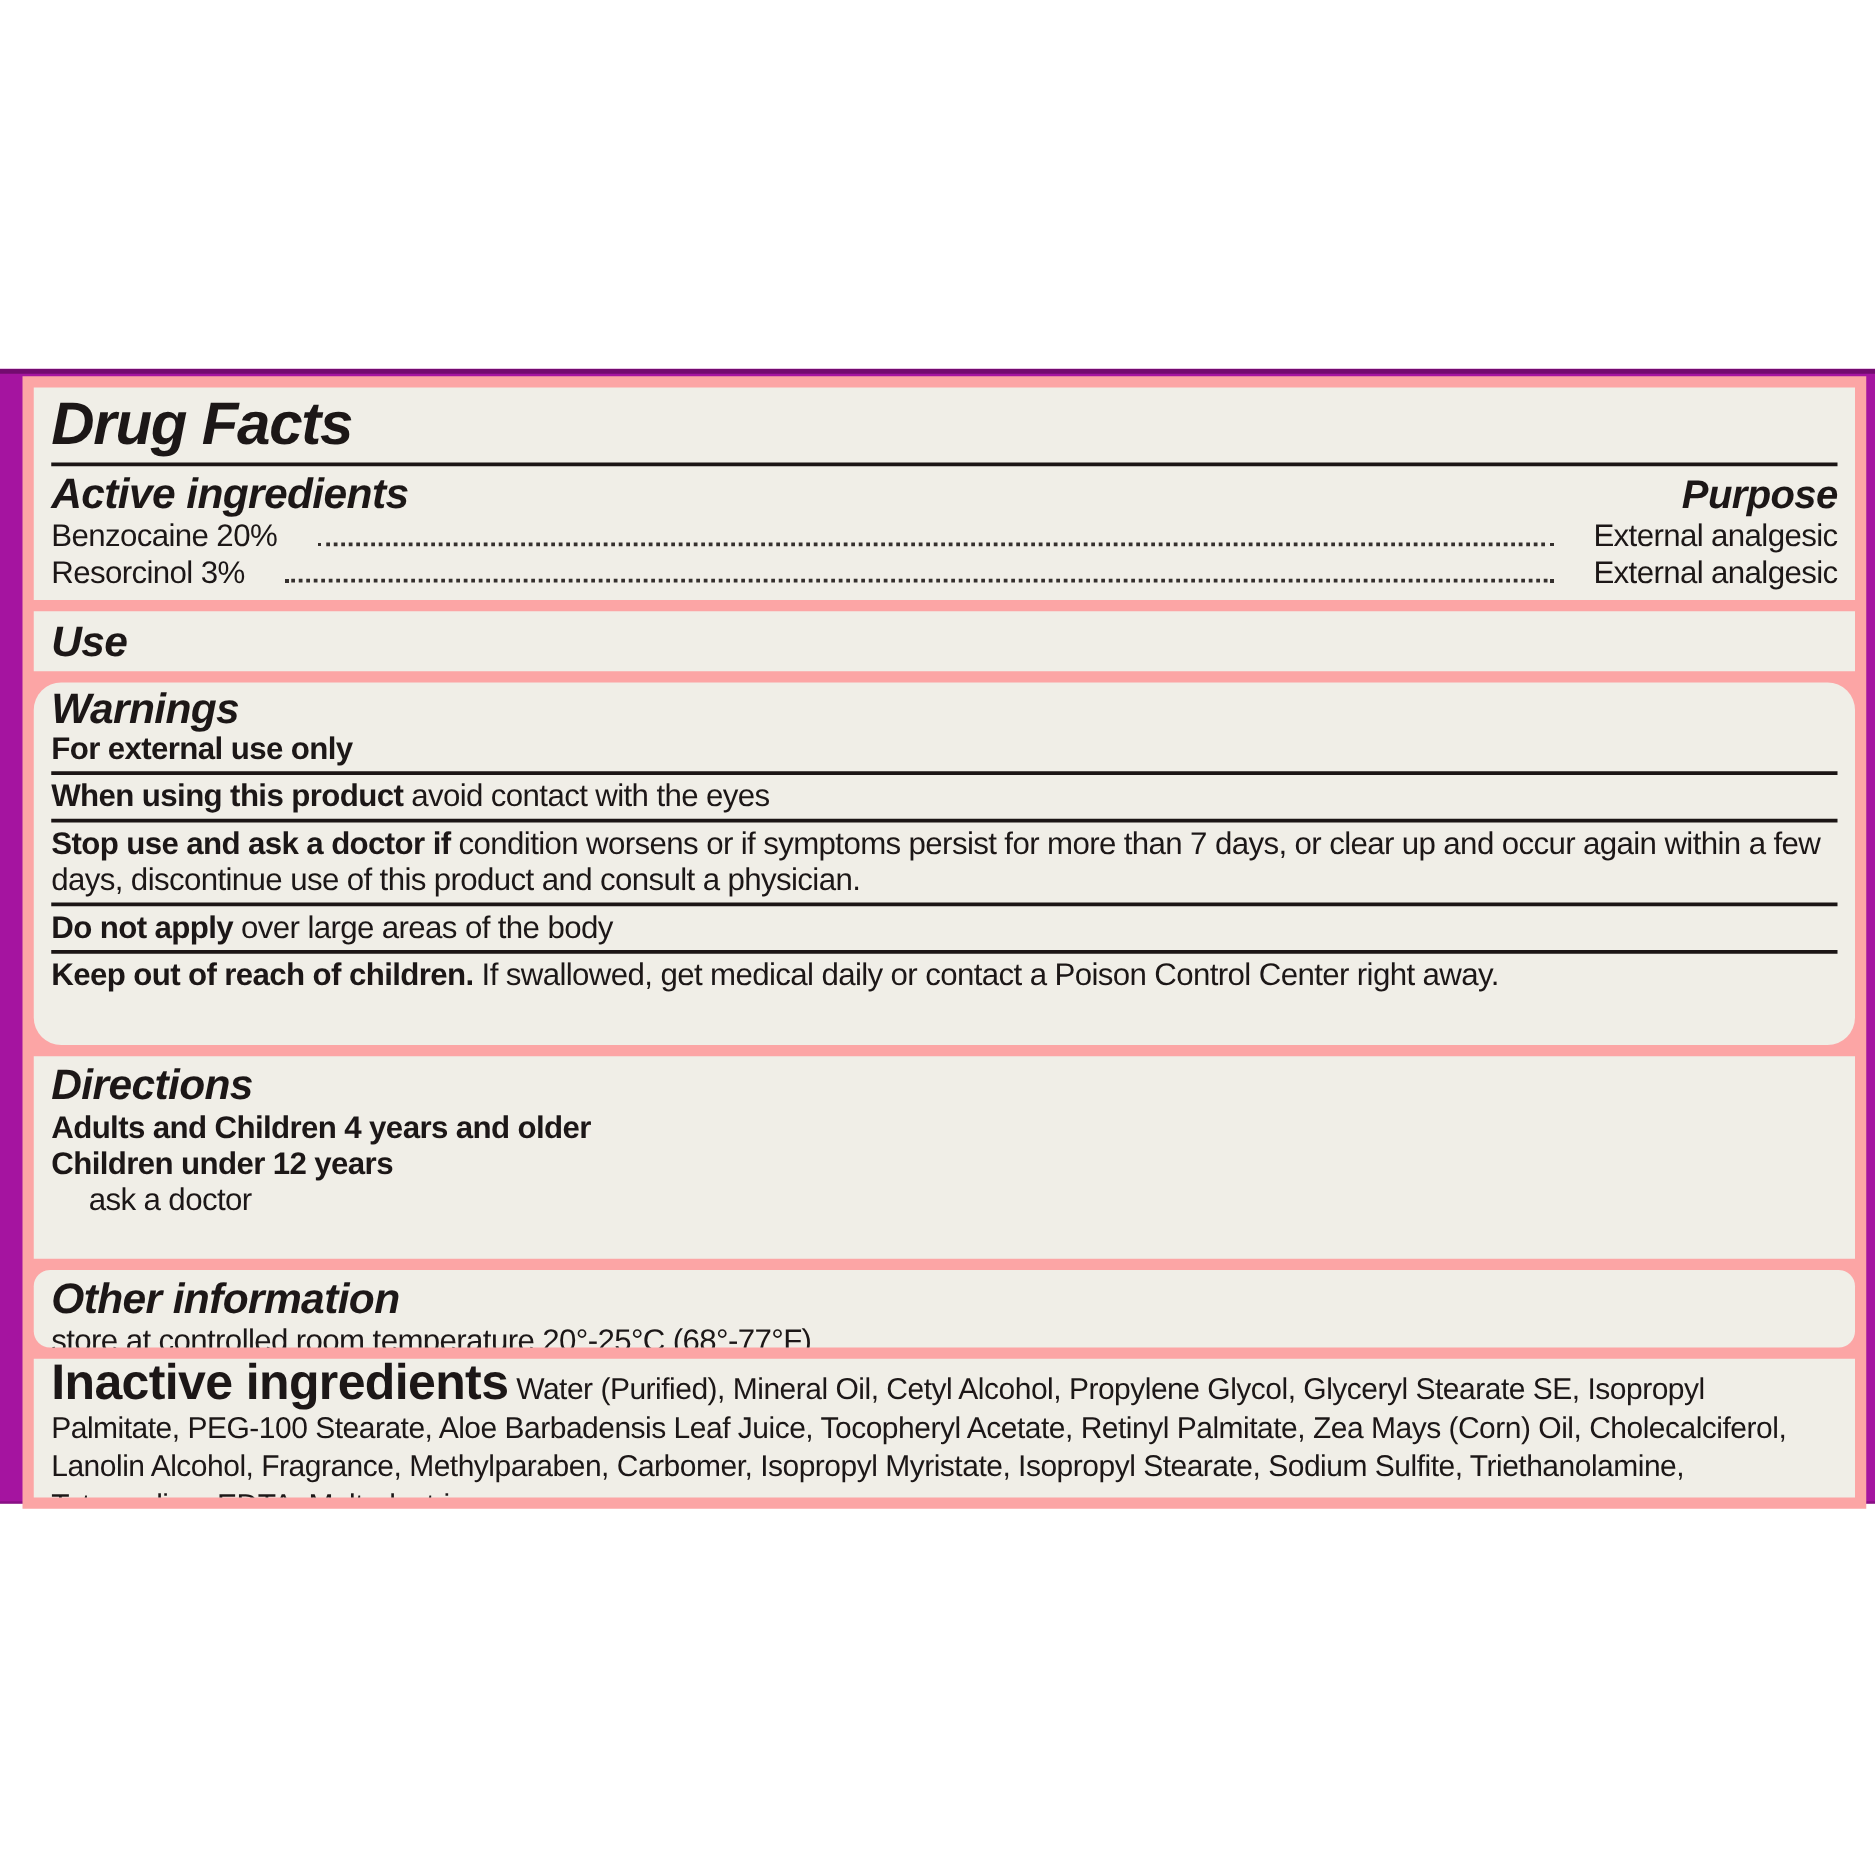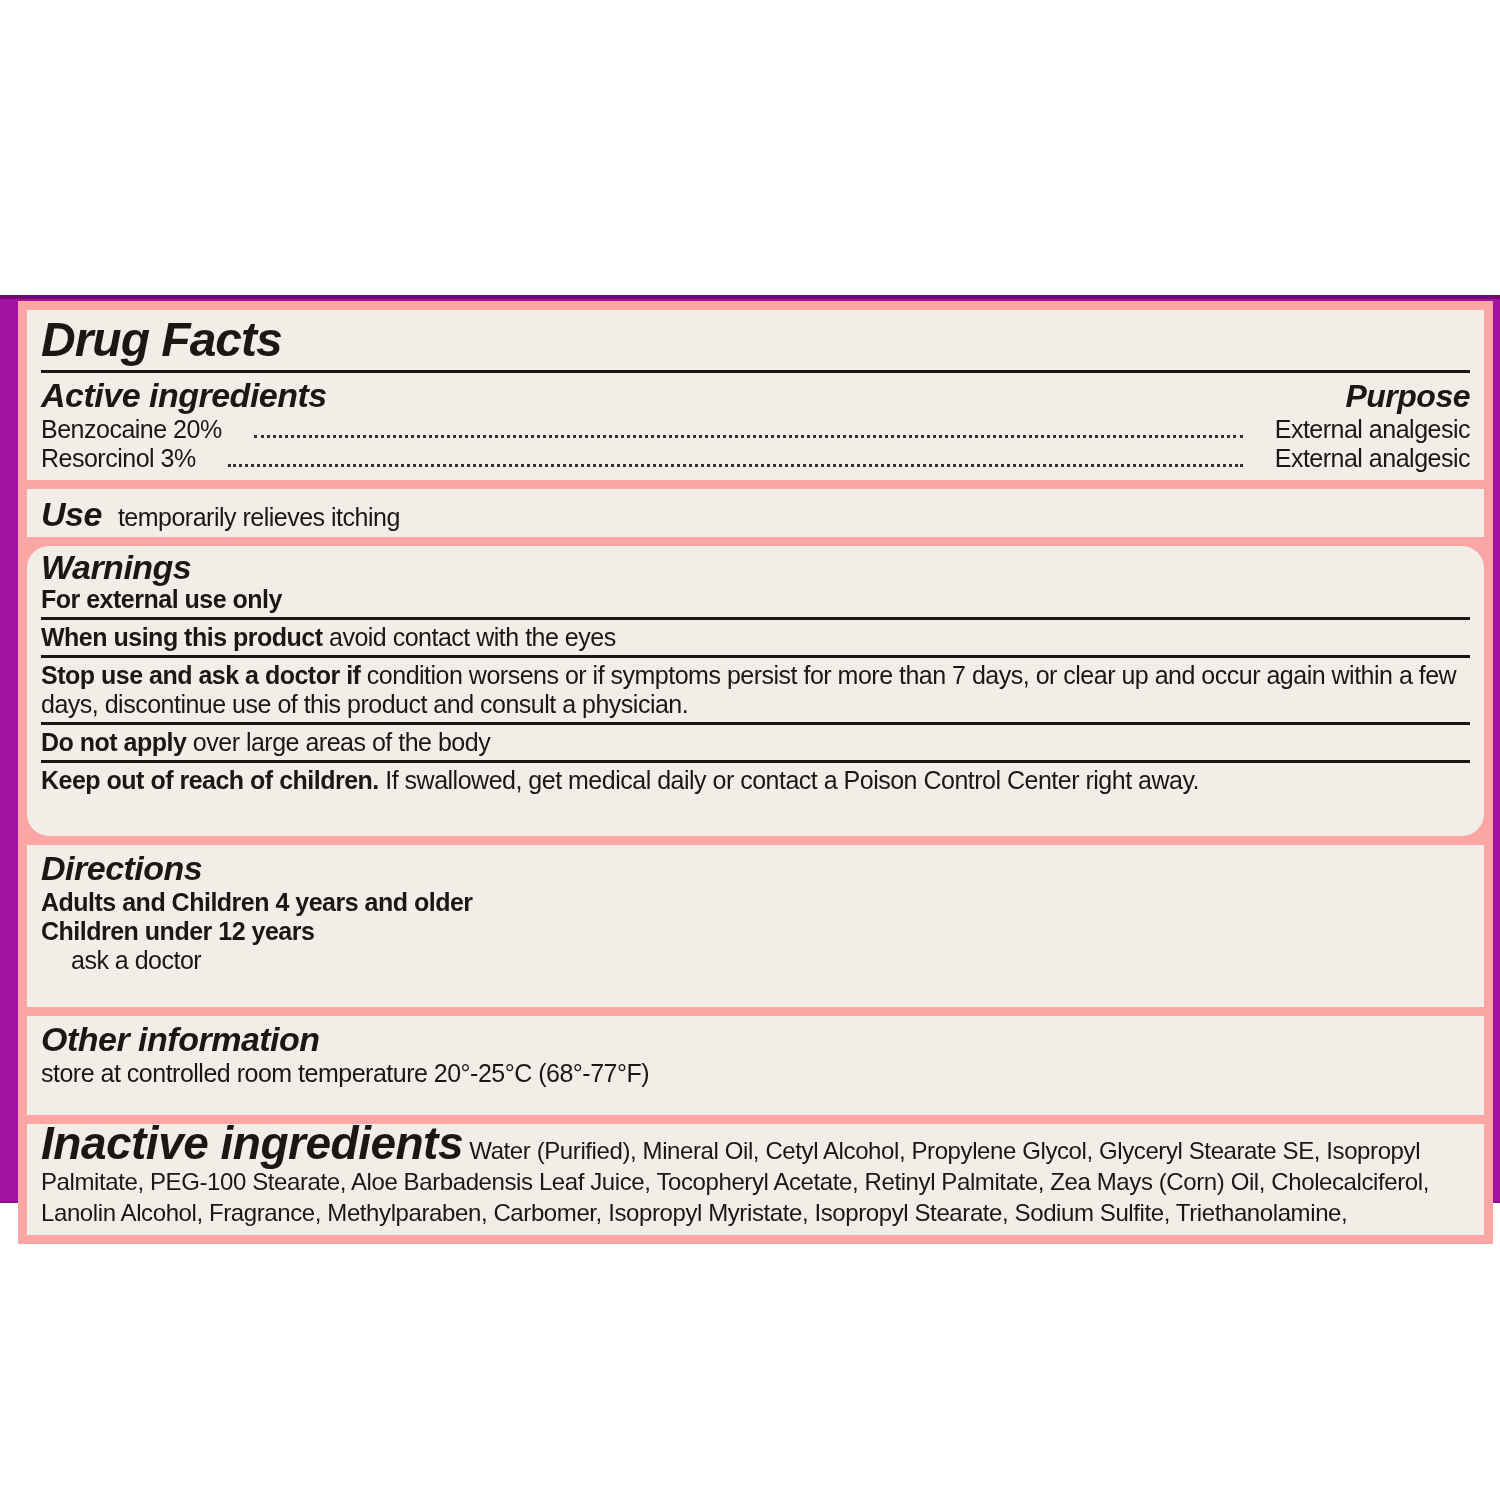--- a/index.html
+++ b/index.html
@@ -93,42 +93,42 @@
     margin:0 8px 6px 8px;
     height:1px;
   }
   
   .box-use{
     height:48px;
     display:flex;
     align-items:baseline;
     gap:16px;
     padding-top:4px;
+    flex-direction:column;
   }
   .box-use .h2{line-height:42px;}
   
   .box-warn{height:290px;padding-top:3px;border-radius:22px;}
   .box-warn .h2{line-height:36px;}
   
   .box-dir{height:162px;padding-top:3px;}
   .indent{padding-left:30px;}
   
-  .box-other{height:99px;padding-top:3px;}
+  .box-other{height:62px;padding-top:3px;border-radius:13px;}
   
   .box-inactive{height:111px;padding-top:4px;}
   .flow{
     font-size:24px;
     line-height:31px;
     letter-spacing:-0.4px;
     margin:0;
   }
   .h-inline{
-    font-size:46px;
+    font-size:40px;
     font-weight:bold;
-    font-style:italic;
     letter-spacing:-0.5px;
   }
 </style>
 </head>
 <body>
 
 <div class="band">
   <div class="panel">
 
     <section class="box box-head">

